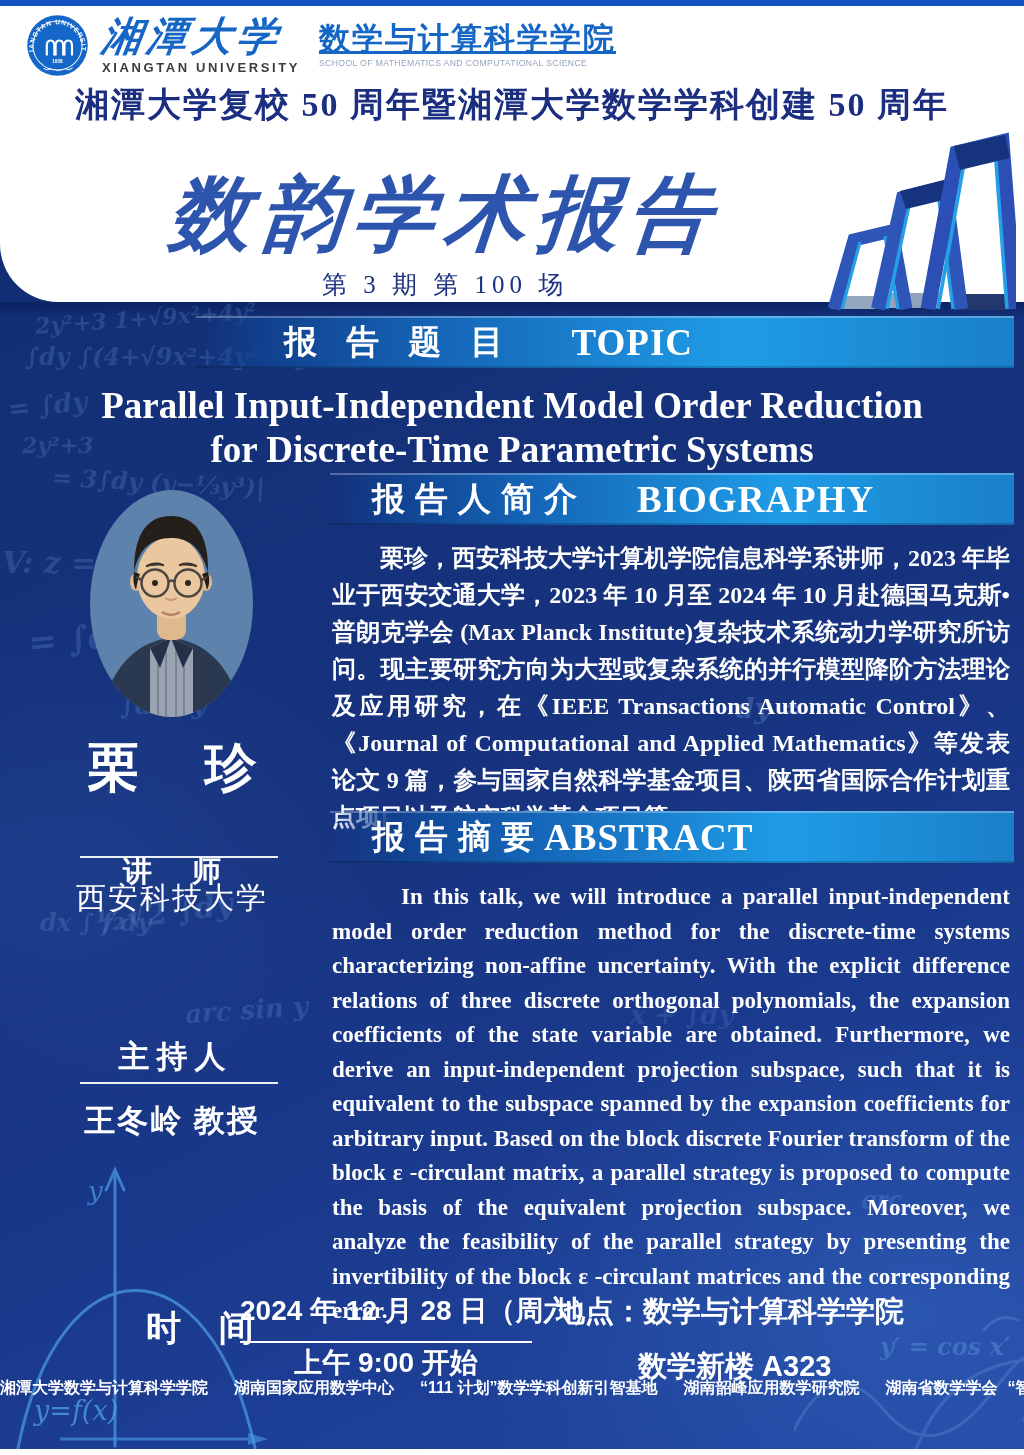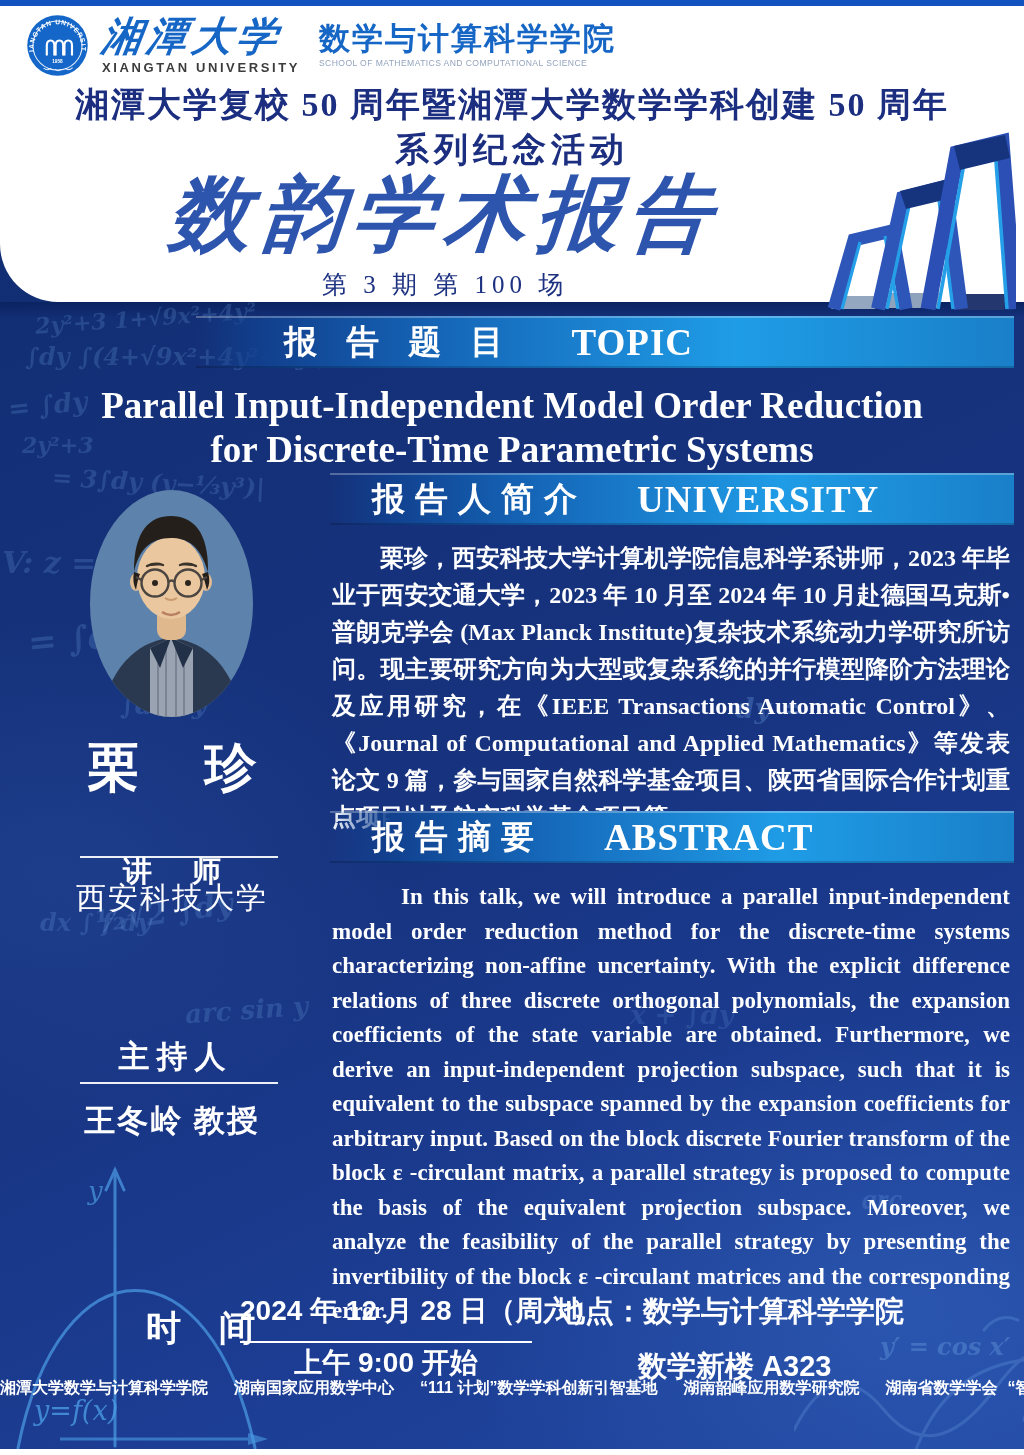--- a/index.html
+++ b/index.html
@@ -18,21 +18,21 @@
   .header-white{top:6px;left:0;right:0;height:296px;background:#ffffff;border-bottom-left-radius:58px;}
   .body-top-shade{top:302px;left:0;right:0;height:16px;background:linear-gradient(#0a2361,rgba(10,35,97,0));}
 
   .brand{top:14px;left:26px;display:flex;align-items:center;gap:13px;}
   .seal{width:63px;height:63px;}
   .brand-cn{display:flex;flex-direction:column;line-height:1;}
   .script-name{font-family:"Liberation Serif","DejaVu Serif",serif;font-style:italic;font-weight:bold;
     font-size:40px;color:#1566c5;letter-spacing:5px;transform:skewX(-8deg);}
   .univ-en{font-size:13px;color:#3c3c3c;font-weight:bold;letter-spacing:2.6px;margin-top:4px;}
   .school{display:flex;flex-direction:column;line-height:1;margin-left:6px;}
-  .school-cn{font-size:31px;color:#1566c5;font-weight:bold;letter-spacing:2px;}
+  .school-cn{font-size:31px;color:#1566c5;font-weight:bold;letter-spacing:2px;text-decoration:underline;}
   .school-en{font-size:8.6px;color:#93a3bd;letter-spacing:.4px;margin-top:5px;}
 
   .event-title{left:0;right:0;text-align:center;color:#1b2e80;font-weight:bold;
     font-family:Liberation Serif, serif;font-size:34px;letter-spacing:2px;}
   .event-l1{top:82px;}
   .event-l2{top:127px;letter-spacing:5px;}
   .calligraphy{top:160px;left:120px;width:650px;text-align:center;color:#2e55ad;
     font-family:"Liberation Serif","DejaVu Serif",serif;font-weight:bold;font-style:italic;
     font-size:82px;letter-spacing:10px;transform:skewX(-5deg);}
   .session{top:268px;left:120px;width:650px;text-align:center;color:#1c3180;
@@ -41,21 +41,21 @@
 
   
   .banner{height:52px;display:flex;align-items:center;color:#fff;z-index:2;
     background:linear-gradient(90deg,rgba(14,47,120,0) 0%,#11418f 9%,#1566b8 30%,#1f9ce6 66%,#1a7fc9 100%);
     box-shadow:inset 0 2px 0 rgba(255,255,255,.28), inset 0 -2px 0 rgba(0,0,0,.18);}
   .banner .cn{font-size:33px;font-weight:bold;letter-spacing:10px;white-space:nowrap;}
   .banner .en{font-family:"Liberation Serif","DejaVu Serif",serif;font-size:37px;font-weight:bold;
     letter-spacing:1px;white-space:nowrap;}
   .banner-topic{top:316px;left:196px;right:10px;padding-left:88px;gap:58px;}
   .banner-bio{top:473px;left:330px;right:10px;padding-left:42px;gap:50px;}
-  .banner-abs{top:811px;left:330px;right:10px;padding-left:42px;gap:60px;}
+  .banner-abs{top:811px;left:330px;right:10px;padding-left:42px;}
 
   
   .topic-title{top:384px;left:20px;right:20px;text-align:center;color:#fff;font-weight:bold;
     font-family:"Liberation Serif","DejaVu Serif",serif;font-size:37px;line-height:44px;z-index:2;}
 
   
   .para{color:#fff;font-weight:bold;text-align:justify;z-index:2;
     font-family:"Liberation Serif","DejaVu Serif",serif;}
   .bio-text{top:540px;left:332px;right:14px;font-size:24px;line-height:37px;text-indent:2em;}
   .abs-text{top:880px;left:332px;right:14px;font-size:23px;line-height:34.5px;text-indent:3em;}
@@ -145,21 +145,20 @@
       <div class="script-name">湘潭大学</div>
       <div class="univ-en">XIANGTAN UNIVERSITY</div>
     </div>
     <div class="school">
       <div class="school-cn">数学与计算科学学院</div>
       <div class="school-en">SCHOOL OF MATHEMATICS AND COMPUTATIONAL SCIENCE</div>
     </div>
   </div>
 
   <div class="abs event-title event-l1">湘潭大学复校 50 周年暨湘潭大学数学学科创建 50 周年</div>
-  <div class="abs event-title event-l2">系列纪念活动</div>
   <div class="abs calligraphy">数韵学术报告</div>
   <div class="abs session">第 3 期  第 100 场</div>
 
   <svg class="abs building" viewBox="0 0 200 186">
     <rect x="28" y="168" width="44" height="13" fill="#93a7c0" transform="skewX(-4)"></rect>
     <rect x="80" y="165" width="56" height="15" fill="#8fa3bd" transform="skewX(-4)"></rect>
     <rect x="152" y="166" width="46" height="16" fill="#24376f" transform="skewX(-3)"></rect>
     <path d="M18,181 L38,112 L76,103 L90,181" stroke="#2e55b8" stroke-width="13" fill="none"></path>
     <path d="M26,181 L44,114" stroke="#25a0e8" stroke-width="3.2" fill="none"></path>
     <path d="M82,181 L69,108" stroke="#25a0e8" stroke-width="3.2" fill="none"></path>
@@ -215,21 +214,21 @@
     <div>Parallel Input-Independent Model Order Reduction</div>
     <div>for Discrete-Time Parametric Systems</div>
   </div>
   <div class="abs banner banner-topic">
     <span class="cn">报 告 题 目</span>
     <span class="en">TOPIC</span>
   </div>
 
   <div class="abs banner banner-bio">
     <span class="cn">报告人简介</span>
-    <span class="en">UNIVERSITY</span>
+    <span class="en">BIOGRAPHY</span>
   </div>
   <div class="abs para bio-text">栗珍，西安科技大学计算机学院信息科学系讲师，2023 年毕业于西安交通大学，2023 年 10 月至 2024 年 10 月赴德国马克斯•普朗克学会 (Max Planck Institute)复杂技术系统动力学研究所访问。现主要研究方向为大型或复杂系统的并行模型降阶方法理论及应用研究，在《IEEE Transactions Automatic Control》、《Journal of Computational and Applied Mathematics》等发表论文 9 篇，参与国家自然科学基金项目、陕西省国际合作计划重点项目以及航空科学基金项目等。</div>
 
   <svg class="abs photo" viewBox="0 0 163 227">
     <defs>
         <clipPath id="ovalClip">
           <ellipse cx="81.5" cy="113.5" rx="81.5" ry="113.5"></ellipse>
         </clipPath>
       </defs>
     <g clip-path="url(#ovalClip)">

